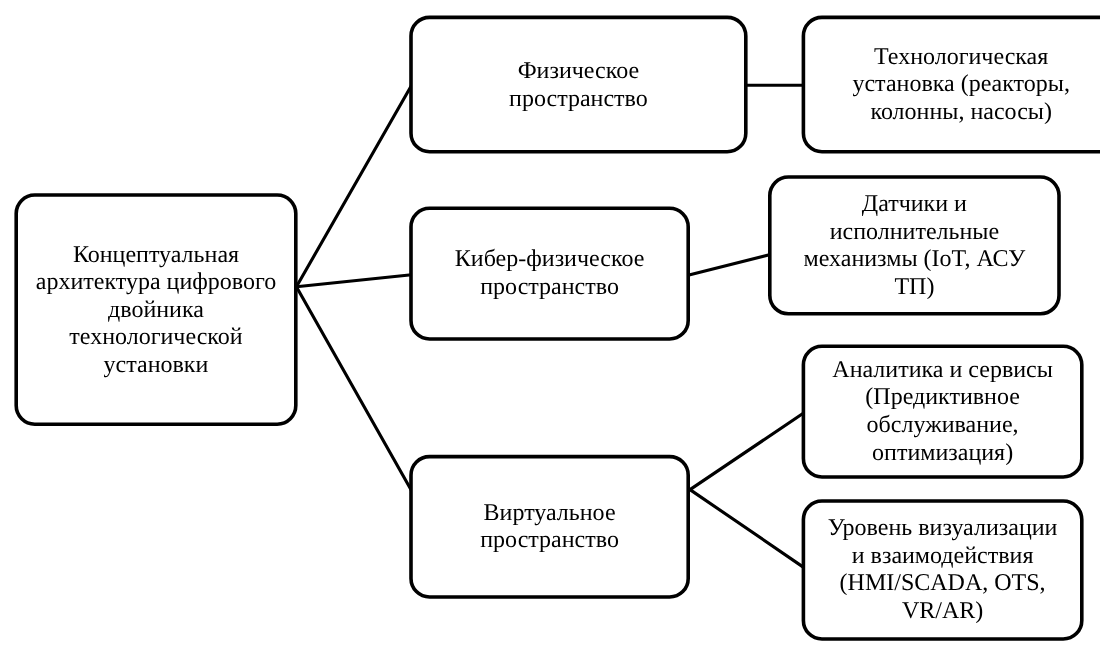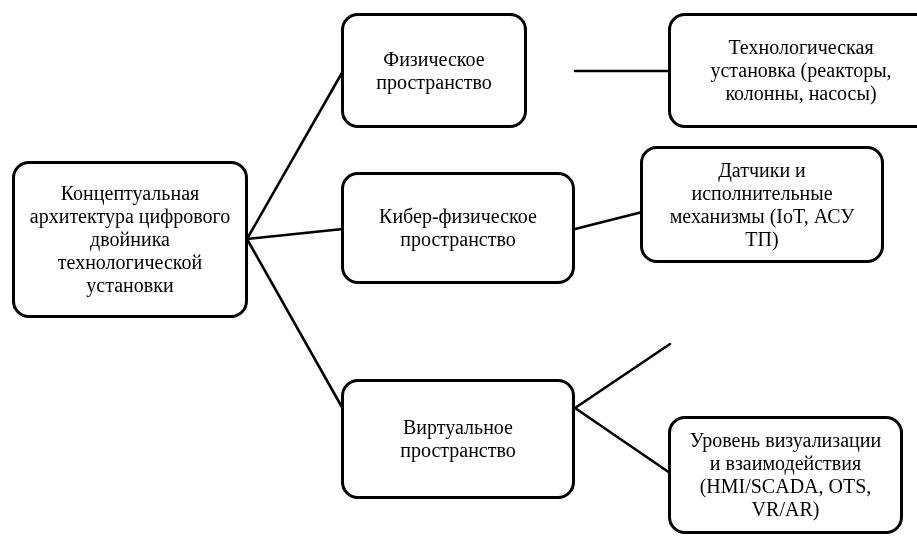--- a/index.html
+++ b/index.html
@@ -39,22 +39,22 @@
     justify-content: center;
     text-align: center;
     color: #000000;
     font-size: 20px;
     line-height: 23px;
     padding: 2px 4px;
   }
   .node .label {
     white-space: pre-line;
   }
-  .node-root          { left: 12px;  top: 161px; width: 236px; height: 157px; }
-  .node-physical      { left: 341px; top: 13px;  width: 186px; height: 115px; }
+  .node-root          { left: 12px;  top: 161px; width: 236px; height: 194px; }
+  .node-physical      { left: 341px; top: 13px;  width: 282px; height: 115px; }
   .node-cyberphysical { left: 341px; top: 172px; width: 234px; height: 112px; }
   .node-virtual       { left: 341px; top: 349px; width: 234px; height: 120px; margin-top: 30px; }
   .node-plant         { left: 668px; top: 13px;  width: 266px; height: 115px; }
   .node-sensors       { left: 640px; top: 146px; width: 244px; height: 117px; }
   .node-analytics     { left: 668px; top: 287px; width: 235px; height: 112px; }
   .node-visualization { left: 668px; top: 416px; width: 235px; height: 118px; }
 </style>
 </head>
 <body>
 
@@ -99,20 +99,26 @@
 колонны, насосы)</span>
   </div>
 
   <div class="node node-sensors">
     <span class="label">Датчики и
 исполнительные
 механизмы (IoT, АСУ
 ТП)</span>
   </div>
 
+  <div class="node node-analytics">
+    <span class="label">Аналитика и сервисы
+(Предиктивное
+обслуживание,
+оптимизация)</span>
+  </div>
 
   <div class="node node-visualization">
     <span class="label">Уровень визуализации
 и взаимодействия
 (HMI/SCADA, OTS,
 VR/AR)</span>
   </div>
 
 </div>
 

